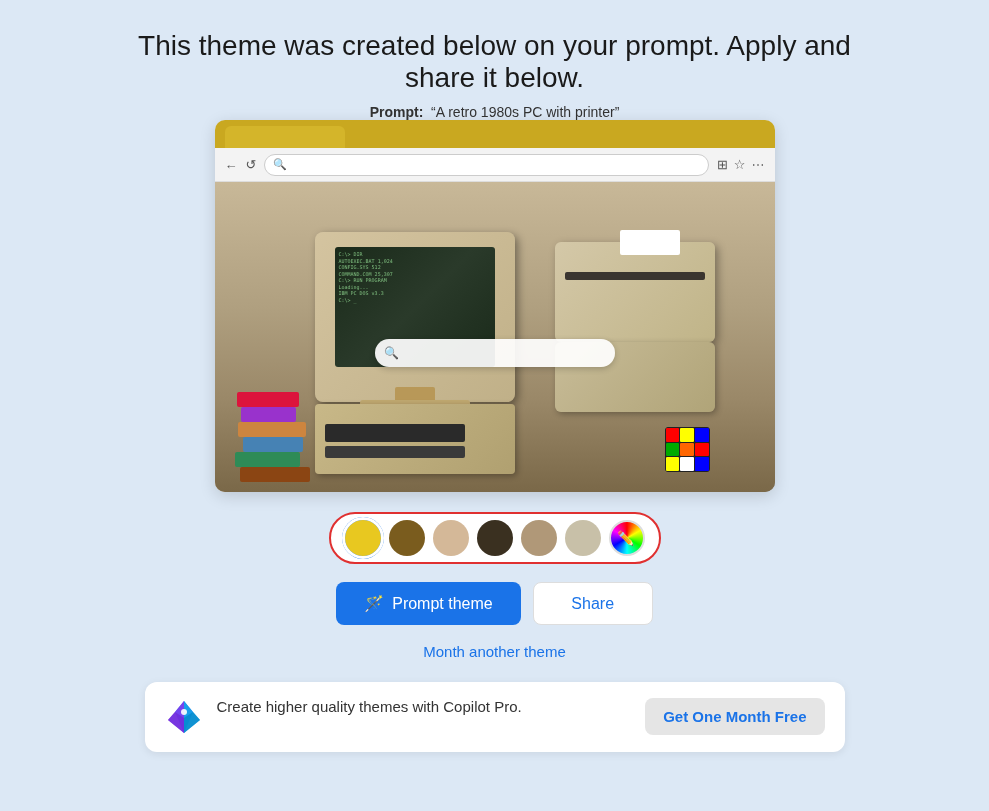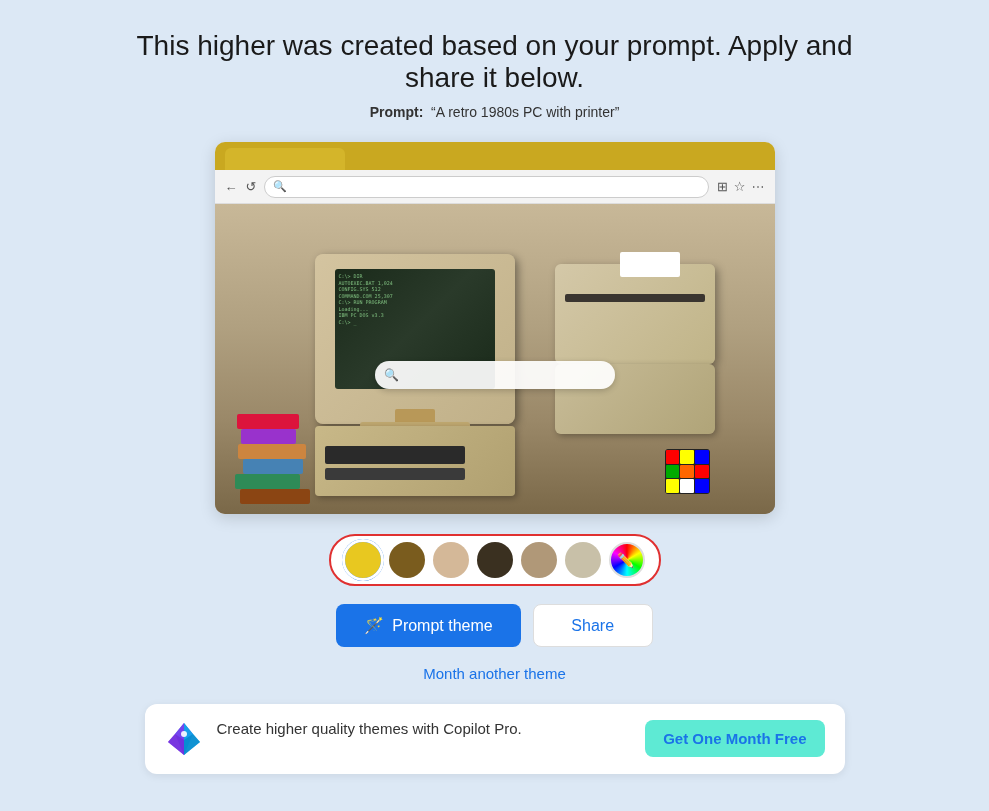--- a/index.html
+++ b/index.html
@@ -21,21 +21,20 @@
       color: #1a1a1a;
       text-align: center;
       margin-bottom: 10px;
       max-width: 750px;
     }
 
     .prompt-text {
       font-size: 14px;
       color: #333;
       text-align: center;
-      margin-bottom: 22px;
     }
 
     .prompt-text strong {
       font-weight: 600;
     }
 
     .browser-mockup {
       width: 560px;
       border-radius: 10px;
       overflow: hidden;
@@ -384,39 +383,39 @@
       flex-shrink: 0;
     }
 
     .copilot-text {
       flex: 1;
       font-size: 15px;
       color: #333;
     }
 
     .get-free-btn {
-      background: #5eead4;
+      background: #e5e5e5;
       color: #1a73e8;
       border: none;
       border-radius: 8px;
       padding: 10px 18px;
       font-size: 15px;
       font-weight: 600;
       cursor: pointer;
       white-space: nowrap;
     }
 
     .wand-icon {
       font-size: 16px;
     }
   </style>
 </head>
 <body>
 
-<h1 class="main-title">This higher was created based on your prompt. Apply and share it below.</h1>
+<h1 class="main-title">This theme was created below on your prompt. Apply and share it below.</h1>
 
 <p class="prompt-text">
   <strong>Prompt:</strong>
   &nbsp;<span>“A retro 1980s PC with printer”</span>
 </p>
 
 <div class="browser-mockup">
 
   <div class="browser-titlebar">
     <div class="browser-tab"></div>

